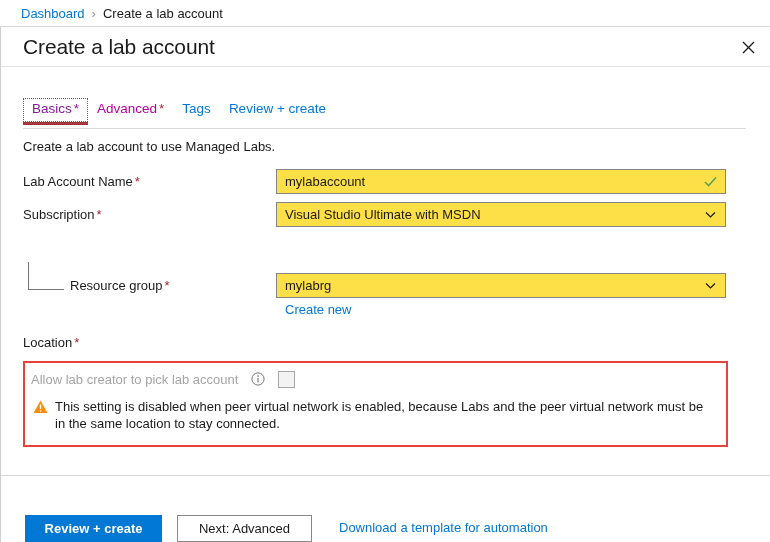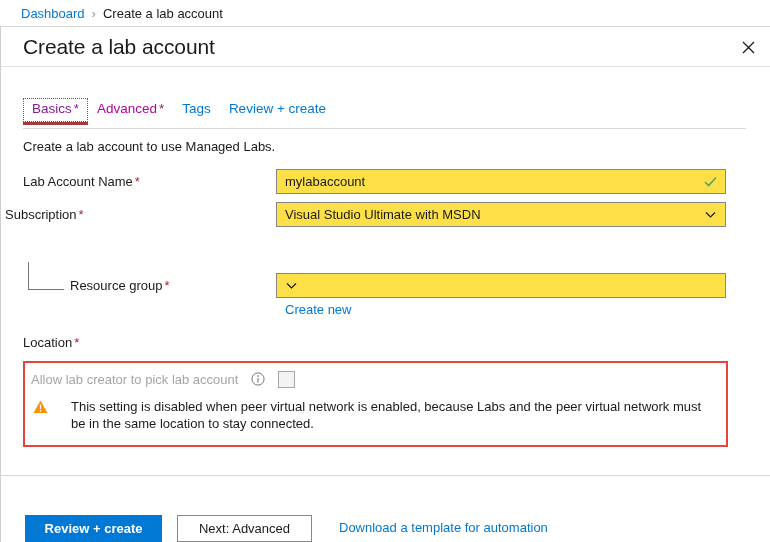--- a/index.html
+++ b/index.html
@@ -217,21 +217,20 @@
     cursor: pointer;
   }
   .info-icon svg { display: block; }
 
   .warn-row {
     position: absolute;
     left: 32px; top: 371px;
     width: 683px;
     display: flex;
     align-items: flex-start;
-    gap: 16px;
   }
   .warn-icon {
     width: 15px; height: 14px;
     flex: none;
     margin-top: 2px;
     margin-right: 7px;
   }
   .warn-icon svg { display: block; }
   .warn-text {
     font-size: 13px;
@@ -319,33 +318,34 @@
       <div class="field-label" style="left:22px; top:147px;"><span>Lab Account Name</span><span class="req">*</span></div>
       <div class="txtbox" style="top:142px;">
         <span class="val">mylabaccount</span>
         <span class="ok-check">
           <svg width="15" height="15" viewBox="0 0 15 15">
             <path d="M2 8 L5.6 11.6 L13 3.4" stroke="#5ca05c" stroke-width="1.5" fill="none"></path>
           </svg>
         </span>
       </div>
 
-      <div class="field-label" style="left:4px; top:180px;"><span>Subscription</span><span class="req">*</span></div>
+      <div class="field-label" style="left:22px; top:180px;"><span>Subscription</span><span class="req">*</span></div>
       <div class="txtbox dropdown" style="top:175px;">
         <span class="val">Visual Studio Ultimate with MSDN</span>
         <span class="chev">
           <svg width="13" height="13" viewBox="0 0 13 13">
             <path d="M2 4.5 L6.5 9 L11 4.5" stroke="#1b1b1b" stroke-width="1.2" fill="none"></path>
           </svg>
         </span>
       </div>
 
       <div class="tree-connector"></div>
       <div class="field-label" style="left:69px; top:251px;"><span>Resource group</span><span class="req">*</span></div>
       <div class="txtbox dropdown" style="top:246px;">
+        <span class="val">mylabrg</span>
         <span class="chev">
           <svg width="13" height="13" viewBox="0 0 13 13">
             <path d="M2 4.5 L6.5 9 L11 4.5" stroke="#1b1b1b" stroke-width="1.2" fill="none"></path>
           </svg>
         </span>
       </div>
       <div class="link" style="left:284px; top:275px;">Create new</div>
 
       <div class="field-label" style="left:22px; top:308px;"><span>Location</span><span class="req">*</span></div>
       <div class="txtbox dropdown" style="top:303px;margin-top:35px;">

